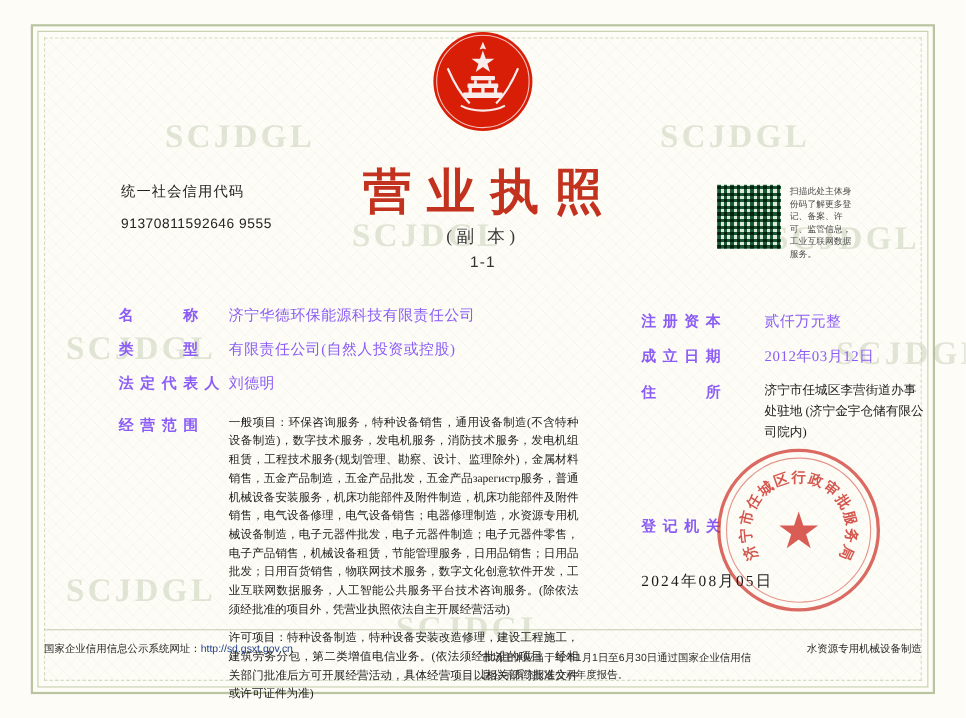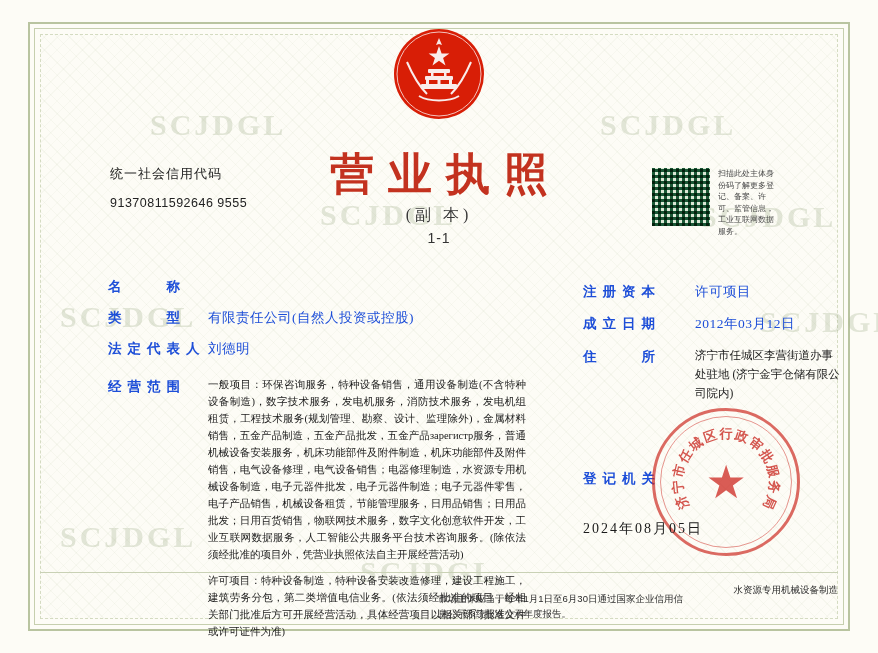--- a/index.html
+++ b/index.html
@@ -155,21 +155,21 @@
     width: 60px;
     font-size: 8px;
     line-height: 1.45;
     color: #4a4a4a;
   }
 
   
   .field {
     position: absolute;
     font-size: 13.5px;
-    color: #1d4ed8;
+    color: #8b5cf6;
     letter-spacing: 0.5px;
   }
   .lbl {
     font-weight: bold;
     font-family: "Liberation Serif", serif;
     letter-spacing: 6px;
   }
   .val {
     font-family: "Liberation Serif", serif;
     letter-spacing: 0.5px;
@@ -351,35 +351,36 @@
   <div class="subtitle">(副 本)</div>
   <div class="serial">1-1</div>
 
   <div class="credit-label">统一社会信用代码</div>
   <div class="credit-value">91370811592646 9555</div>
 
   <div class="qr-wrap"></div>
   <div class="qr-note">扫描此处主体身份码了解更多登记、备案、许可、监管信息，工业互联网数据服务。</div>
 
   <div class="field lbl row-name">名　　称</div>
+  <div class="field val row-name-v">济宁华德环保能源科技有限责任公司</div>
 
   <div class="field lbl row-type">类　　型</div>
   <div class="field val row-type-v">有限责任公司(自然人投资或控股)</div>
 
   <div class="field lbl row-rep">法定代表人</div>
   <div class="field val row-rep-v">刘德明</div>
 
   <div class="field lbl row-scope">经营范围</div>
   <div class="scope-text">
     <p>一般项目：环保咨询服务，特种设备销售，通用设备制造(不含特种设备制造)，数字技术服务，发电机服务，消防技术服务，发电机组租赁，工程技术服务(规划管理、勘察、设计、监理除外)，金属材料销售，五金产品制造，五金产品批发，五金产品зарегистр服务，普通机械设备安装服务，机床功能部件及附件制造，机床功能部件及附件销售，电气设备修理，电气设备销售；电器修理制造，水资源专用机械设备制造，电子元器件批发，电子元器件制造；电子元器件零售，电子产品销售，机械设备租赁，节能管理服务，日用品销售；日用品批发；日用百货销售，物联网技术服务，数字文化创意软件开发，工业互联网数据服务，人工智能公共服务平台技术咨询服务。(除依法须经批准的项目外，凭营业执照依法自主开展经营活动)</p>
     <p>许可项目：特种设备制造，特种设备安装改造修理，建设工程施工，建筑劳务分包，第二类增值电信业务。(依法须经批准的项目，经相关部门批准后方可开展经营活动，具体经营项目以相关部门批准文件或许可证件为准)</p>
   </div>
 
   <div class="field lbl row-cap">注册资本</div>
-  <div class="field val row-cap-v">许可项目</div>
+  <div class="field val row-cap-v">贰仟万元整</div>
 
   <div class="field lbl row-date">成立日期</div>
   <div class="field val row-date-v">2012年03月12日</div>
 
   <div class="field lbl row-addr">住　　所</div>
   <div class="addr-text">济宁市任城区李营街道办事处驻地 (济宁金宇仓储有限公司院内)</div>
 
   <div class="field lbl row-reg">登记机关</div>
 
   <div class="seal">
@@ -402,17 +403,20 @@
         <span style="transform: rotate(115deg) translate(-50%, -57px);">局</span>
       </div>
   </div>
 
   <div class="issue-date">
     <span>2024</span><span>年</span><span>08</span><span>月</span><span>05</span><span>日</span>
   </div>
 
   <div class="footer-line"></div>
   <div class="footer">
+    <div class="f-left">
+      <span>国家企业信用信息公示系统网址：</span><a href="#">http://sd.gsxt.gov.cn</a>
+    </div>
     <div class="f-center">市场主体应当于每年1月1日至6月30日通过国家企业信用信息公示系统报送公示年度报告。</div>
     <div class="f-right">水资源专用机械设备制造</div>
   </div>
 
 </div>
 
 </body></html>

